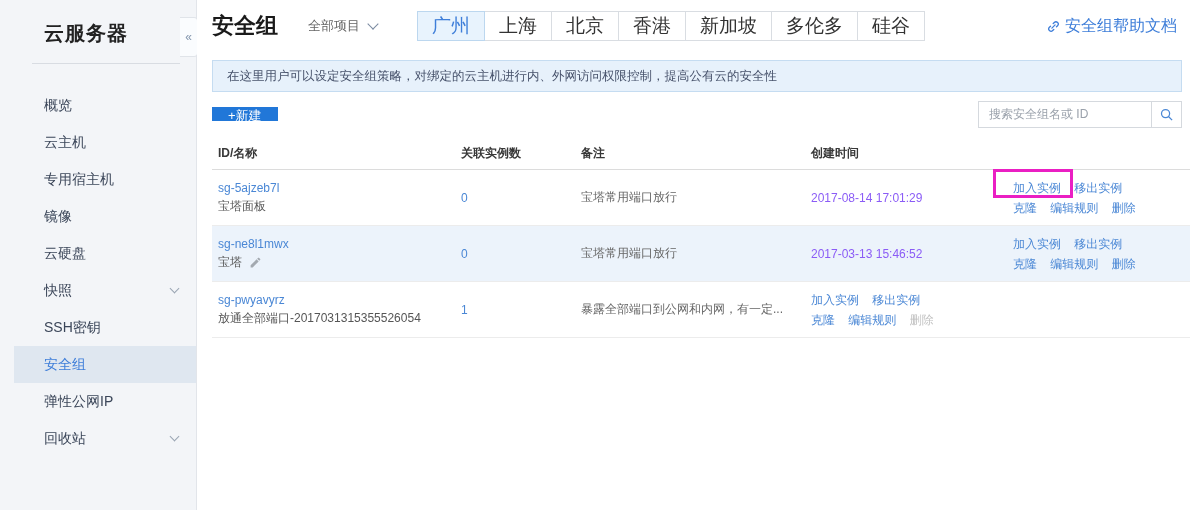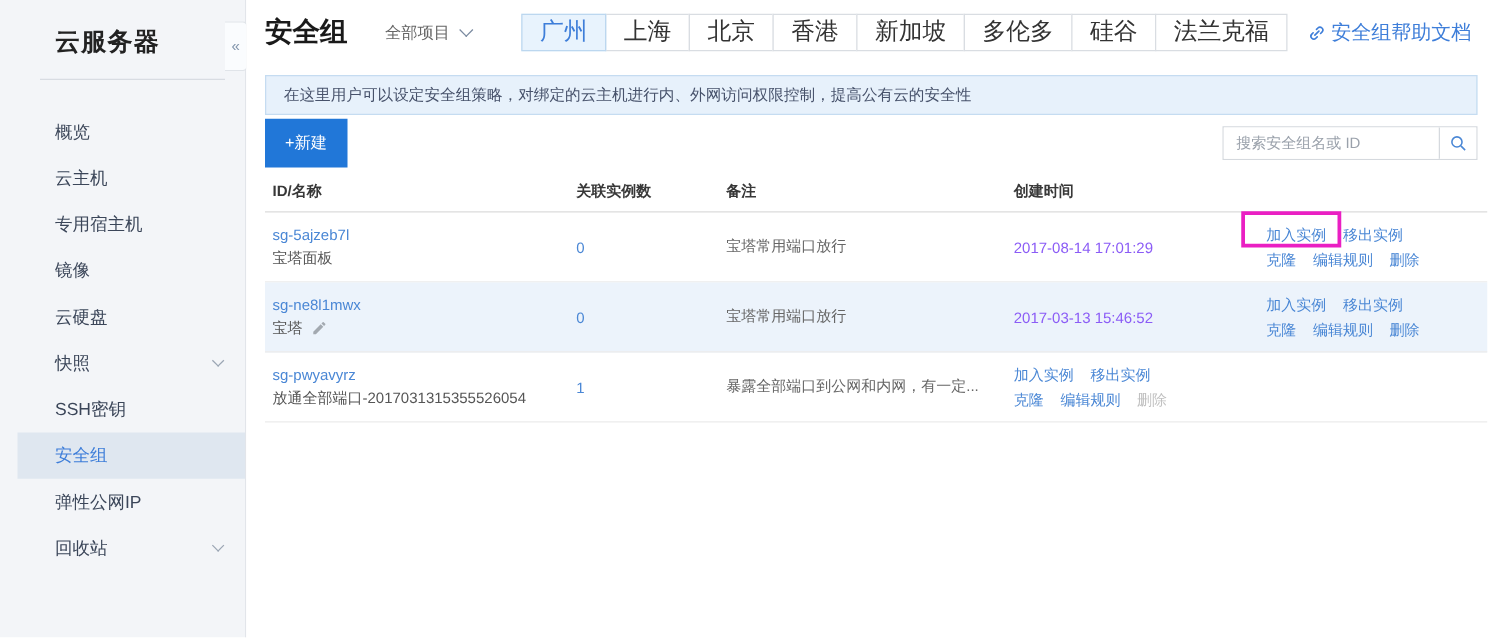--- a/index.html
+++ b/index.html
@@ -56,21 +56,21 @@
     margin-left:auto; display:flex; align-items:center; gap:5px;
     color:#3e7ed9; font-size:16px; cursor:pointer; padding-right:13px;
   }
   .banner {
     margin:8px 8px 0 15px; height:32px; line-height:30px;
     background:#e7f1fb; border:1px solid #c5dcf1; color:#47526b;
     padding-left:14px; font-size:12.5px;
   }
   .toolbar { margin:8px 8px 0 15px; height:28px; display:flex; justify-content:space-between; align-items:center; }
   .btn-create {
-    height:39px; padding:0 16px; background:#2177d8; color:#fff; border:none;
+    height:14px; padding:0 16px; background:#2177d8; color:#fff; border:none;
     font-size:13px; cursor:pointer; font-family:inherit;
   }
   .search-box { display:flex; height:27px; border:1px solid #d5d9de; background:#fff; }
   .search-box input {
     border:none; outline:none; width:172px; padding:0 10px; font-size:12px;
     color:#333; font-family:inherit;
   }
   .search-box input::placeholder { color:#9aa1ab; }
   .search-btn {
     width:30px; border-left:1px solid #d5d9de; display:flex; align-items:center;
@@ -155,21 +155,20 @@
       <span class="chev2"></span>
     </div>
     <div class="region-tabs">
       <div class="region-tab active">广州</div>
       <div class="region-tab">上海</div>
       <div class="region-tab">北京</div>
       <div class="region-tab">香港</div>
       <div class="region-tab">新加坡</div>
       <div class="region-tab">多伦多</div>
       <div class="region-tab">硅谷</div>
-      <div class="region-tab">法兰克福</div>
     </div>
     <div class="help-link">
       <svg width="13" height="13" viewBox="0 0 24 24" fill="none" stroke="#3e7ed9" stroke-width="2.4" stroke-linecap="round">
         <path d="M9 15 L15 9"></path>
         <path d="M11.5 6.5 l2-2 a4.2 4.2 0 0 1 6 6 l-2 2"></path>
         <path d="M12.5 17.5 l-2 2 a4.2 4.2 0 0 1 -6 -6 l2-2"></path>
       </svg>
       <span>安全组帮助文档</span>
     </div>
   </div>

